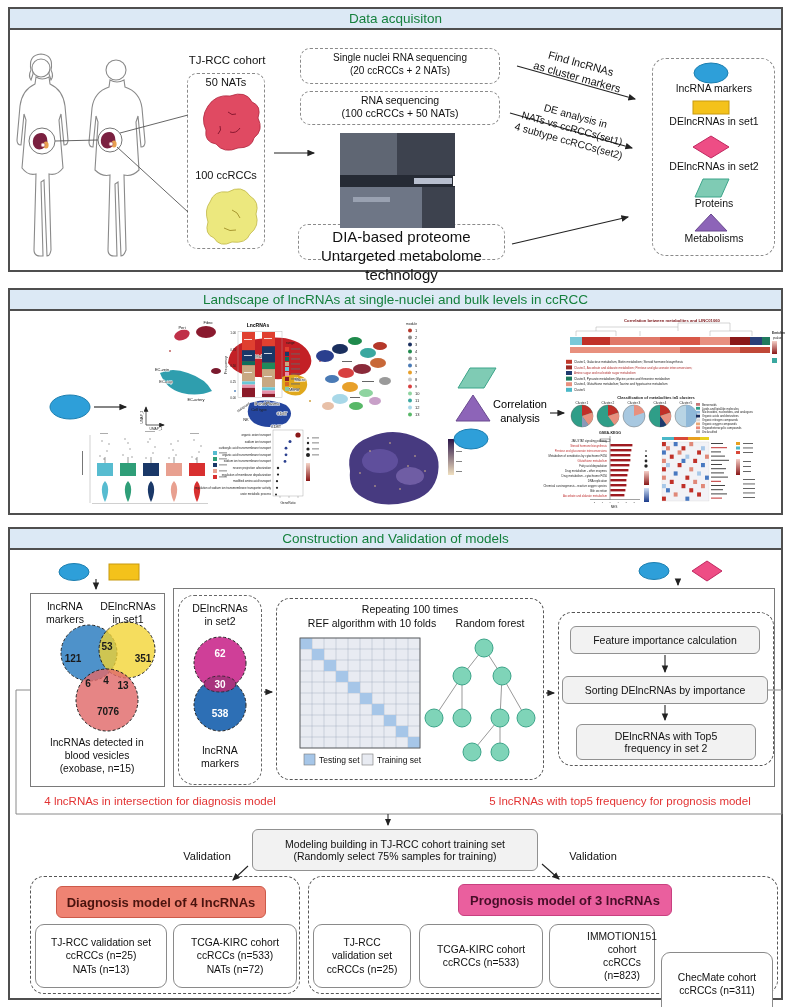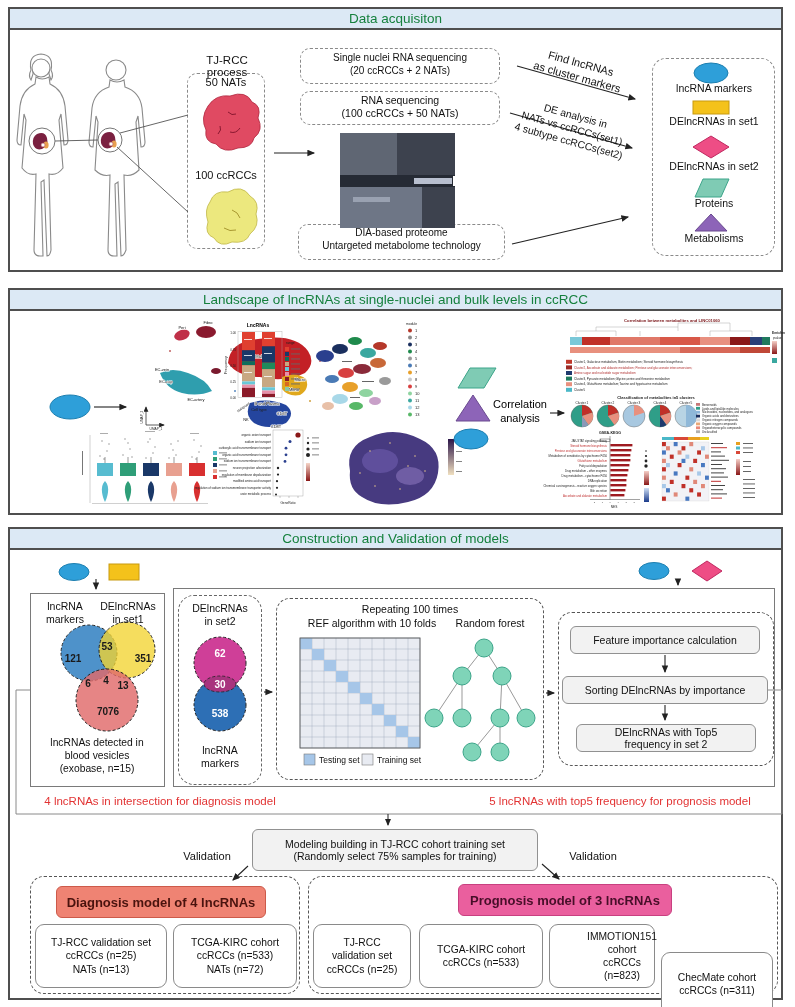--- a/index.html
+++ b/index.html
@@ -94,33 +94,33 @@
 
       <g>
         <ellipse cx="701" cy="43" rx="17" ry="10" fill="#2e9fd9" stroke="#1d7fb0"></ellipse>
         <rect x="683" y="71" width="36" height="13" fill="#f4c21b" stroke="#c89a10"></rect>
         <path d="M683,117 L701,106 L719,117 L701,128 Z" fill="#ee4d85" stroke="#c02860"></path>
         <path d="M685,167 L711,167 L719,149 L693,149 Z" fill="#7fcbb4" stroke="#3da58a"></path>
         <path d="M701,184 L717,201 L685,201 Z" fill="#8d64b8" stroke="#6a4a90"></path>
       </g>
     </svg>
 
-    <div class="t" style="left:177px;top:24px;width:80px;font-size:11.5px;">TJ-RCC process</div>
+    <div class="t" style="left:177px;top:24px;width:80px;font-size:11.5px;">TJ-RCC cohort</div>
     <div class="t" style="left:181px;top:46px;width:70px;font-size:11px;">50 NATs</div>
     <div class="t" style="left:176px;top:139px;width:80px;font-size:11px;">100 ccRCCs</div>
 
     <div class="t lines" style="left:290px;top:22px;width:200px;font-size:10px;">
       <div>Single nuclei RNA sequencing</div>
       <div>(20 ccRCCs + 2 NATs)</div>
     </div>
     <div class="t lines" style="left:290px;top:64px;width:200px;font-size:10.5px;">
       <div>RNA sequencing</div>
       <div>(100 ccRCCs + 50 NATs)</div>
     </div>
-    <div class="t lines" style="left:288px;top:197px;width:207px;font-size:10px;">
+    <div class="t lines" style="left:288px;top:197px;width:207px;font-size:15px;">
       <div>DIA-based proteome</div>
       <div>Untargeted metabolome technology</div>
     </div>
 
     <div class="t lines" style="left:508px;top:26px;width:122px;font-size:11px;transform:rotate(15.5deg);">
       <div>Find lncRNAs</div>
       <div>as cluster markers</div>
     </div>
     <div class="t lines" style="left:486px;top:79px;width:152px;font-size:10.3px;transform:rotate(15.5deg);">
       <div>DE analysis in</div>
@@ -820,21 +820,21 @@
     <div class="t" style="left:300px;top:53px;width:200px;font-size:10.5px;">Repeating 100 times</div>
     <div class="t" style="left:272px;top:67px;width:180px;font-size:10.5px;">REF algorithm with 10 folds</div>
     <div class="t" style="left:430px;top:67px;width:100px;font-size:10.5px;">Random forest</div>
 
     <div class="graybox" style="left:560px;top:76px;width:190px;height:28px;">
           <div>Feature importance calculation</div>
         </div>
     <div class="graybox" style="left:552px;top:126px;width:206px;height:28px;">
           <div>Sorting DElncRNAs by importance</div>
         </div>
-    <div class="graybox" style="left:566px;top:174px;width:180px;height:28px;">
+    <div class="graybox" style="left:566px;top:174px;width:180px;height:36px;">
       <div>DElncRNAs with Top5</div>
       <div>frequency in set 2</div>
     </div>
 
     <div class="redtxt" style="left:10px;top:245px;width:280px;text-align:center;">4 lncRNAs in intersection for diagnosis model</div>
     <div class="redtxt" style="left:455px;top:245px;width:310px;text-align:center;">5 lncRNAs with top5 frequency for prognosis model</div>
 
     <div class="graybox" style="left:242px;top:279px;width:286px;height:42px;">
       <div>Modeling building in TJ-RCC cohort training set</div>
       <div>(Randomly select 75% samples for training)</div>

